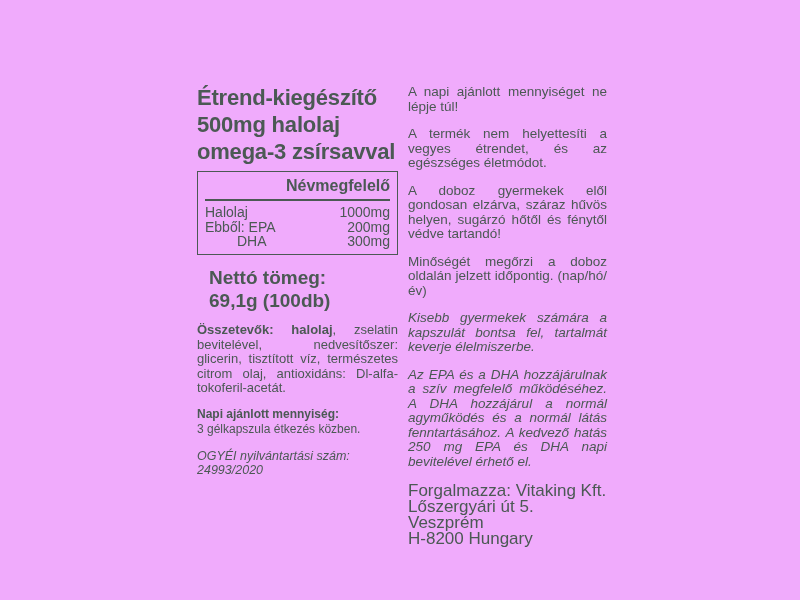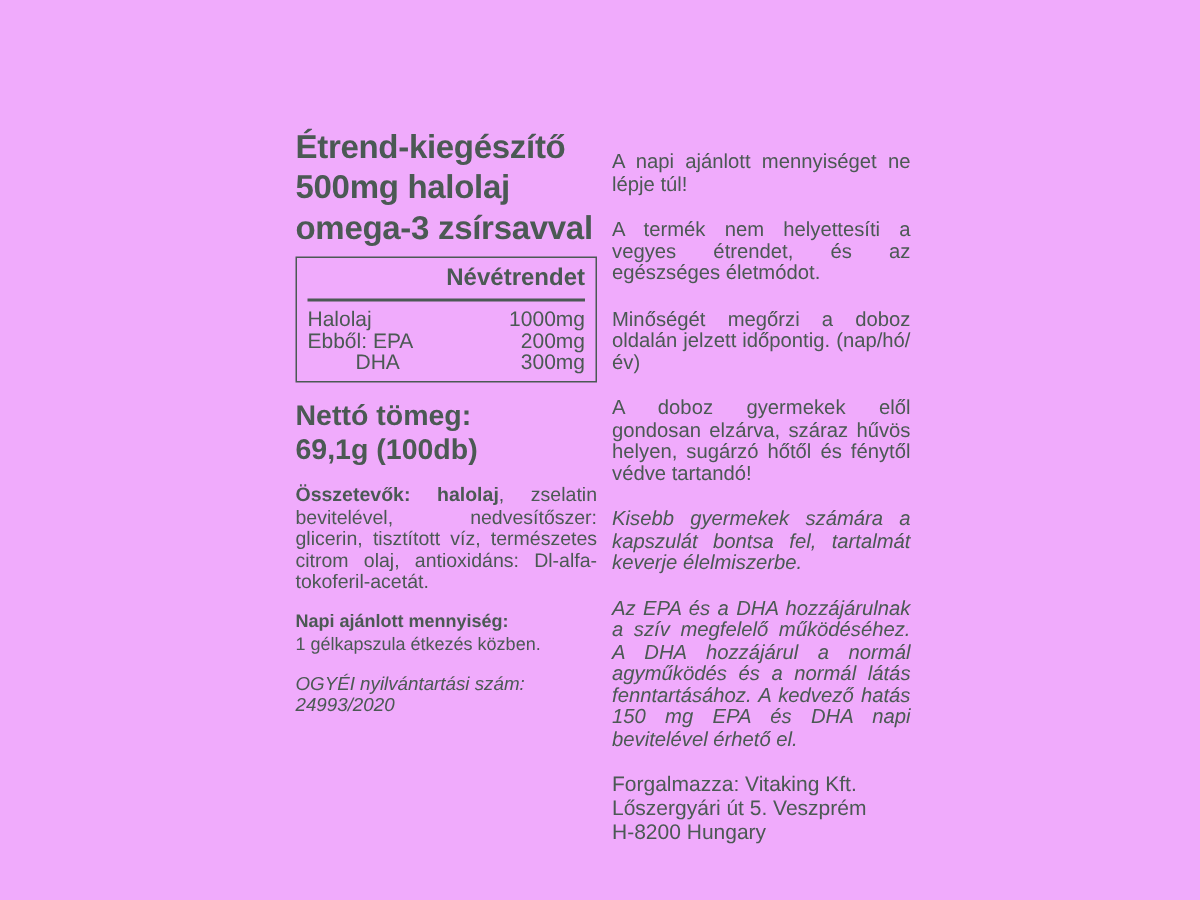--- a/index.html
+++ b/index.html
@@ -68,20 +68,21 @@
     line-height: 15px;
   }
   .tbl-row .indent {
     padding-left: 32px;
   }
   .net-weight {
     margin-top: 11px;
     font-size: 19px;
     font-weight: 700;
     line-height: 23px;
+    margin-left: 12px;
   }
   .ingredients {
     margin-top: 11px;
     font-size: 13px;
     line-height: 14.5px;
     text-align: justify;
   }
   .ingredients .b { font-weight: 700; }
   .daily {
     margin-top: 11px;
@@ -90,46 +91,46 @@
   }
   .daily .lbl { font-weight: 700; }
   .registration {
     margin-top: 12px;
     font-size: 12.5px;
     font-style: italic;
   }
   .para {
     font-size: 13.5px;
     line-height: 14.5px;
-    margin: 16px 0 13px 0;
+    margin: 0 0 13px 0;
     text-align: justify;
   }
   .para.italic { font-style: italic; }
   .address {
     margin-top: 14px;
-    font-size: 14px;
+    font-size: 17px;
     line-height: 16px;
     white-space: pre-line;
   }
 </style>
 </head>
 <body>
 
 <div class="page">
 
   <div class="col-left">
 
     <div class="product-title">Étrend-kiegészítő
 500mg halolaj
 omega-3 zsírsavval</div>
 
     <div class="actives-table">
       <div class="tbl-cols">
         <span>Név</span>
-        <span>étrendet</span>
+        <span>megfelelő</span>
       </div>
       <div class="tbl-body">
         <div class="tbl-row first">
           <span>Halolaj</span>
           <span>1000mg</span>
         </div>
         <div class="tbl-row">
           <span>Ebből: EPA</span>
           <span>200mg</span>
         </div>
@@ -144,40 +145,40 @@
       <div>Nettó tömeg:</div>
       <div>69,1g (100db)</div>
     </div>
 
     <div class="ingredients">
       <span class="b">Összetevők</span><span class="b">: </span><span class="b">halolaj</span><span>, zselatin bevitelével, nedvesítőszer: glicerin, tisztított víz, természetes citrom olaj, antioxidáns: Dl-alfa-tokoferil-acetát.</span>
     </div>
 
     <div class="daily">
       <div class="lbl">Napi ajánlott mennyiség:</div>
-      <div>1 gélkapszula étkezés közben.</div>
+      <div>3 gélkapszula étkezés közben.</div>
     </div>
 
     <div class="registration">OGYÉI nyilvántartási szám: 24993/2020</div>
 
   </div>
 
   <div class="col-right">
 
     <p class="para">A napi ajánlott mennyiséget ne lépje túl!</p>
 
     <p class="para">A termék nem helyettesíti a vegyes étrendet, és az egészséges életmódot.</p>
 
+    <p class="para">A doboz gyermekek elől gondosan elzárva, száraz hűvös helyen, sugárzó hőtől és fénytől védve tartandó!</p>
+
     <p class="para">Minőségét megőrzi a doboz oldalán jelzett időpontig. (nap/hó/év)</p>
-
-    <p class="para">A doboz gyermekek elől gondosan elzárva, száraz hűvös helyen, sugárzó hőtől és fénytől védve tartandó!</p>
 
     <p class="para italic">Kisebb gyermekek számára a kapszulát bontsa fel, tartalmát keverje élelmiszerbe.</p>
 
-    <p class="para italic">Az EPA és a DHA hozzájárulnak a szív megfelelő működéséhez. A DHA hozzájárul a normál agyműködés és a normál látás fenntartásához. A kedvező hatás 150 mg EPA és DHA napi bevitelével érhető el.</p>
+    <p class="para italic">Az EPA és a DHA hozzájárulnak a szív megfelelő működéséhez. A DHA hozzájárul a normál agyműködés és a normál látás fenntartásához. A kedvező hatás 250 mg EPA és DHA napi bevitelével érhető el.</p>
 
     <div class="address">Forgalmazza: Vitaking Kft.
 Lőszergyári út 5. Veszprém
 H-8200 Hungary</div>
 
   </div>
 
 </div>
 
 </body></html>

